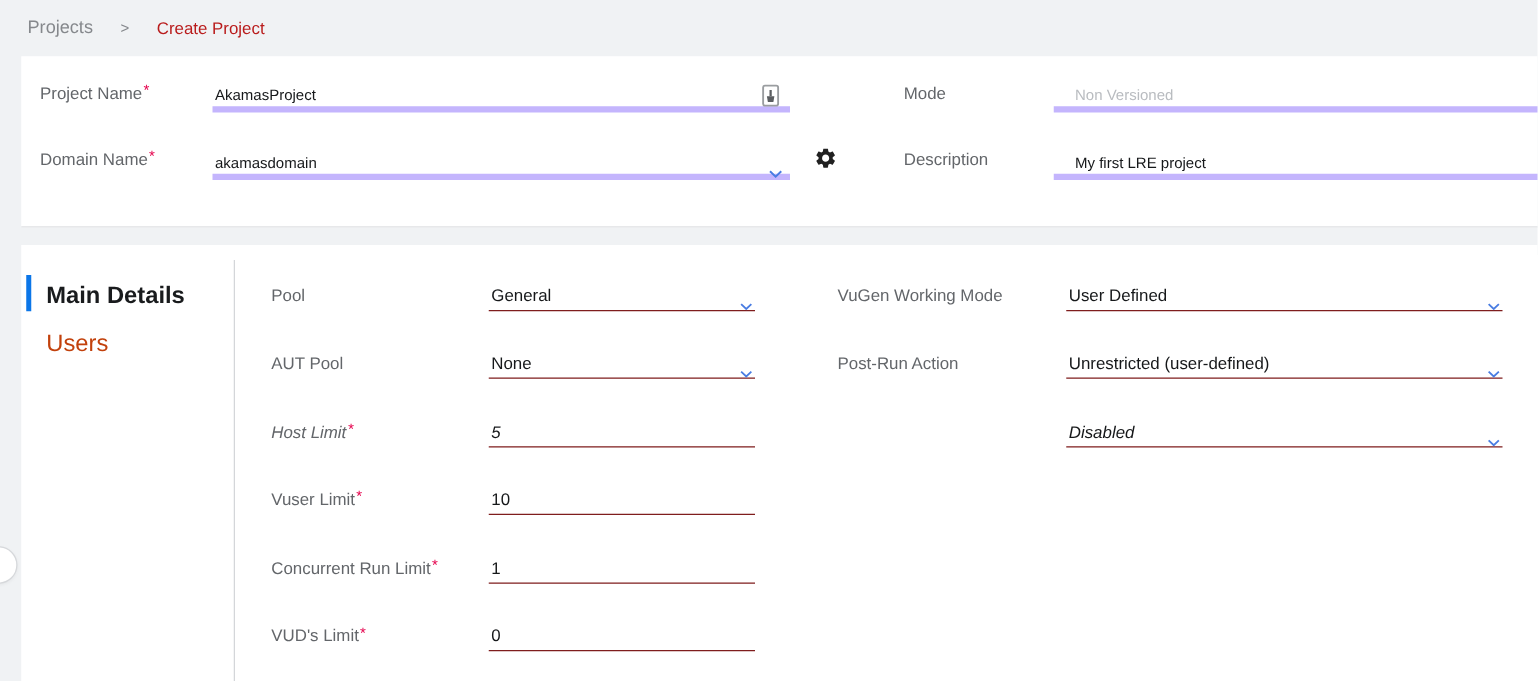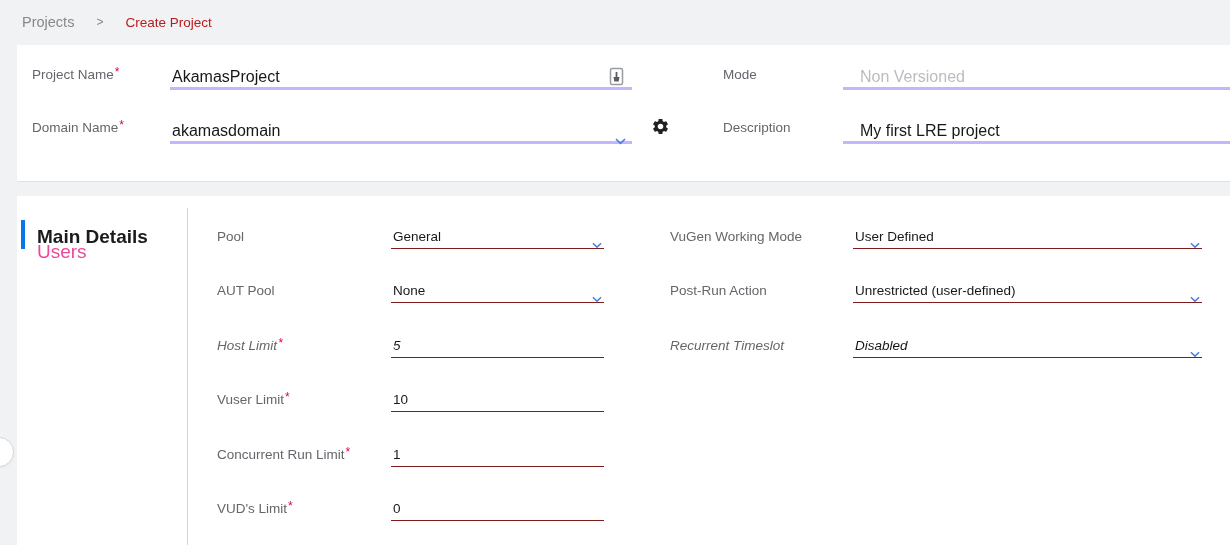--- a/index.html
+++ b/index.html
@@ -28,43 +28,43 @@
   }
   .main-card {
     position:absolute; left:17px; top:196px; right:0; bottom:0;
     background:#fff;
   }
 
   
   .tc-label { position:absolute; font-size:13.5px; line-height:17px; color:#63666a; white-space:nowrap; }
   .req { color:#e5004c; font-size:12px; position:relative; top:-3px; margin-left:1px; }
   .tc-input {
-    position:absolute; height:26px; border-bottom:3px solid #c4b5fd;
-    font-size:16px; line-height:25px; white-space:nowrap;
+    position:absolute; height:26px; border-bottom:5px solid #c4b5fd;
+    font-size:12px; line-height:25px; white-space:nowrap;
   }
   .tc-input .val { padding-left:2px; }
   .pos-l1 { left:15px;  top:21px; }
   .pos-l2 { left:15px;  top:74px; }
   .pos-i1 { left:153px; top:19px; width:462px; }
   .pos-i2 { left:153px; top:73px; width:462px; }
   .pos-l1b { left:706px; top:21px; }
   .pos-l2b { left:706px; top:74px; }
   .pos-i1b { left:826px; top:19px; right:0; }
   .pos-i2b { left:826px; top:73px; right:0; }
   .pos-i1b .val, .pos-i2b .val { padding-left:17px; }
   .disabled-val { color:#b9bcc0; }
   .field-icon { position:absolute; right:8px; top:3px; width:15px; height:19px; }
   .tc-chev { position:absolute; right:6px; top:9px; }
   .gear-btn { position:absolute; left:634px; top:72px; width:20px; height:20px; cursor:pointer; }
 
   
   .active-bar { position:absolute; left:4px; top:24px; width:4px; height:29px; background:#0b76e8; }
   .tab { position:absolute; left:20px; font-size:19px; white-space:nowrap; cursor:pointer; }
   .tab-active { top:30px; font-weight:bold; color:#191b1d; }
-  .tab-plain  { top:45px; color:#ec4899; }
+  .tab-plain  { top:69px; color:#c2410c; }
   .v-divider { position:absolute; left:170px; top:12px; bottom:0; width:1px; background:#d4d6d9; }
 
   
   .dlabel {
     position:absolute; font-size:13.5px; line-height:24px;
     color:#63666a; white-space:nowrap;
   }
   .dvalue {
     position:absolute; height:24px; border-bottom:1px solid #7f1d1d;
     font-size:13.5px; line-height:23px; color:#16181a; white-space:nowrap;
@@ -220,23 +220,20 @@
   </span>
   <div class="dvalue colR-value row1">
     <span class="val">Unrestricted (user-defined)</span>
     <span class="chev">
       <svg width="10" height="7" viewBox="0 0 11 7">
           <path d="M1 1l4.5 4.3L10 1" fill="none" stroke-width="1.6" stroke="#4a7de2"></path>
         </svg>
     </span>
   </div>
 
-  <span class="dlabel colR-label row2">
-    <span>Recurrent Timeslot</span>
-  </span>
   <div class="dvalue colR-value row2">
     <span class="val">Disabled</span>
     <span class="chev">
       <svg width="10" height="7" viewBox="0 0 11 7">
           <path d="M1 1l4.5 4.3L10 1" fill="none" stroke-width="1.6" stroke="#4a7de2"></path>
         </svg>
     </span>
   </div>
 
 </div>

